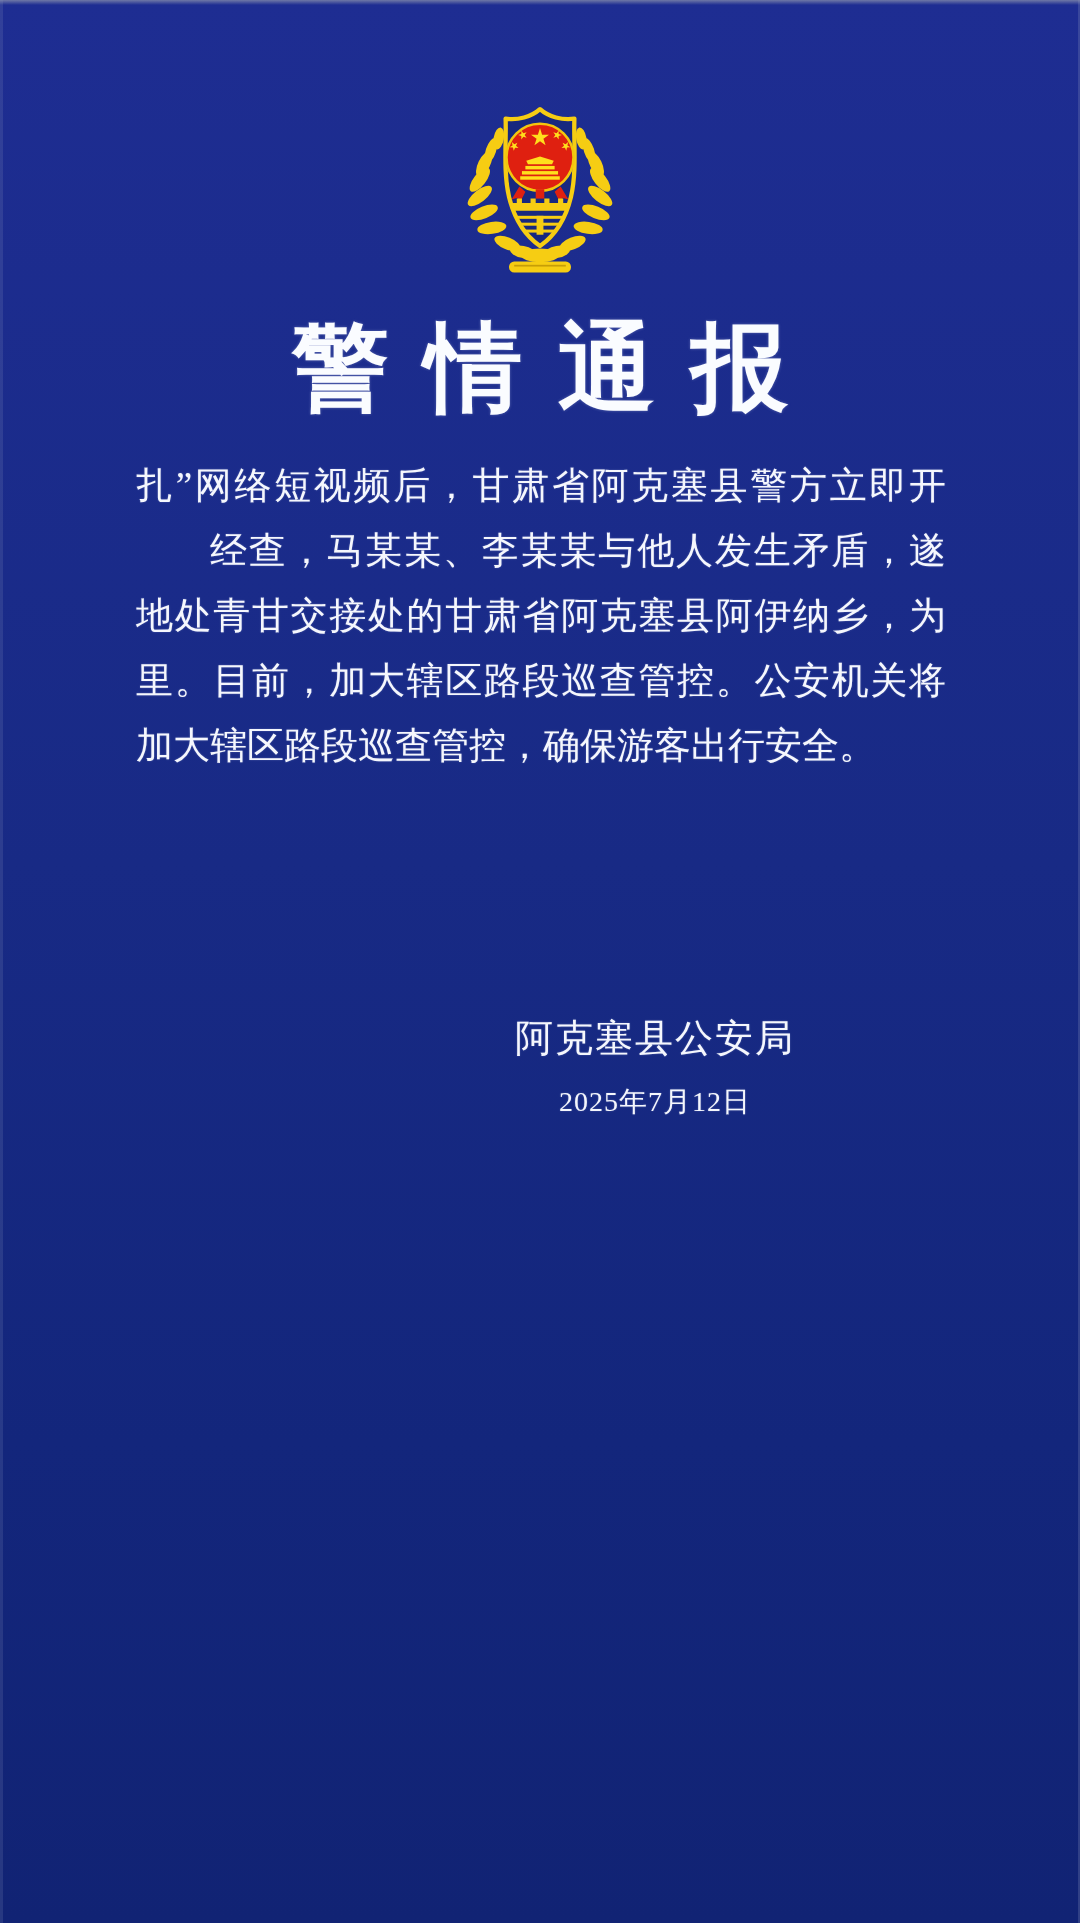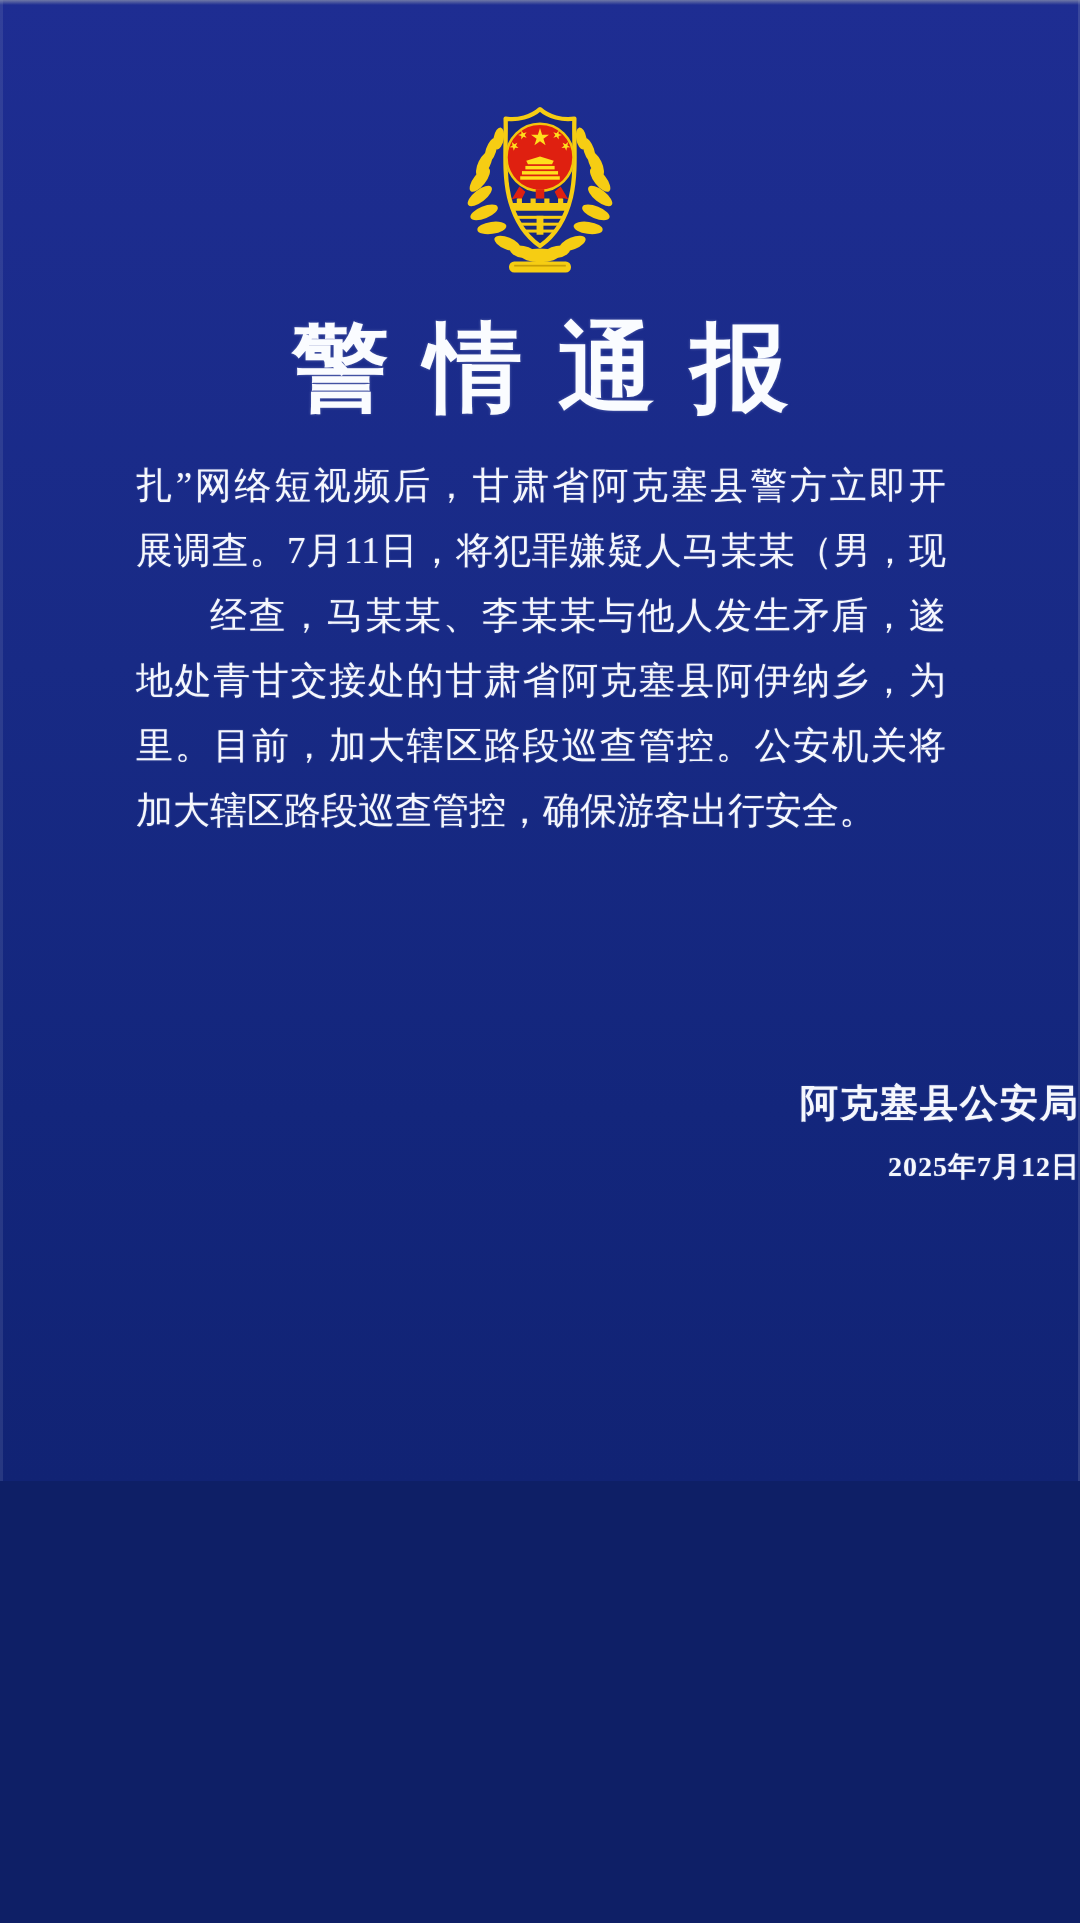--- a/index.html
+++ b/index.html
@@ -1,18 +1,18 @@
 <!DOCTYPE html>
 <html><head>
 <meta charset="utf-8">
 <style>
   html,body{margin:0;padding:0;background:#0e1f66;}
   .poster{
     position:relative;
-    width:1080px;height:1481px;
+    width:1080px;height:1923px;
     margin:0 auto;
     background:linear-gradient(180deg,#1e2d92 0%,#182a85 45%,#13267c 75%,#112374 100%);
     overflow:hidden;
     font-family:"Liberation Serif","DejaVu Serif",serif;
     color:#f5f7fd;
   }
   
   .edge-top{
     position:absolute;top:0;left:0;right:0;height:5px;
     background:linear-gradient(180deg,rgba(125,133,170,.85),rgba(125,133,170,0));
@@ -48,24 +48,23 @@
   }
   .line{
     text-align:justify;
     text-align-last:justify;
     text-justify:inter-character;
   }
   .line.first{ text-indent:74px; }
   .line.last{ text-align-last:left; }
   .signature{
     margin-top:228px;
-    text-align:right;
+    text-align:center;
     padding-left:230px; 
     text-shadow:0 0 2px rgba(220,228,255,.3);
-    font-weight:bold;
   }
   .issuer{ font-size:38px; line-height:64px; letter-spacing:2px; }
   .issue-date{ font-size:28px; line-height:64px; letter-spacing:1px; }
 </style>
 </head>
 <body>
 
 <div class="poster">
   <div class="edge-top"></div>
 
@@ -117,21 +116,20 @@
     <rect x="76" y="152" width="48" height="3.5" fill="#f6cd13"></rect>
     <rect x="82" y="160" width="36" height="3.5" fill="#f6cd13"></rect>
     <rect x="96" y="144" width="8" height="22" fill="#f6cd13"></rect>
   </svg>
 
   <h1 class="title">警情通报</h1>
 
   <div class="body-text">
     <div class="para">
         <div class="line">扎”网络短视频后，甘肃省阿克塞县警方立即开</div>
-        <div class="line">展调查。7月11日，将犯罪嫌疑人马某某（男，现</div>
       </div>
     <div class="para">
         <div class="line first">经查，马某某、李某某与他人发生矛盾，遂</div>
         <div class="line">地处青甘交接处的甘肃省阿克塞县阿伊纳乡，为</div>
         <div class="line">里。目前，加大辖区路段巡查管控。公安机关将</div>
         <div class="line last">加大辖区路段巡查管控，确保游客出行安全。</div>
       </div>
   </div>
 
   <div class="signature">

